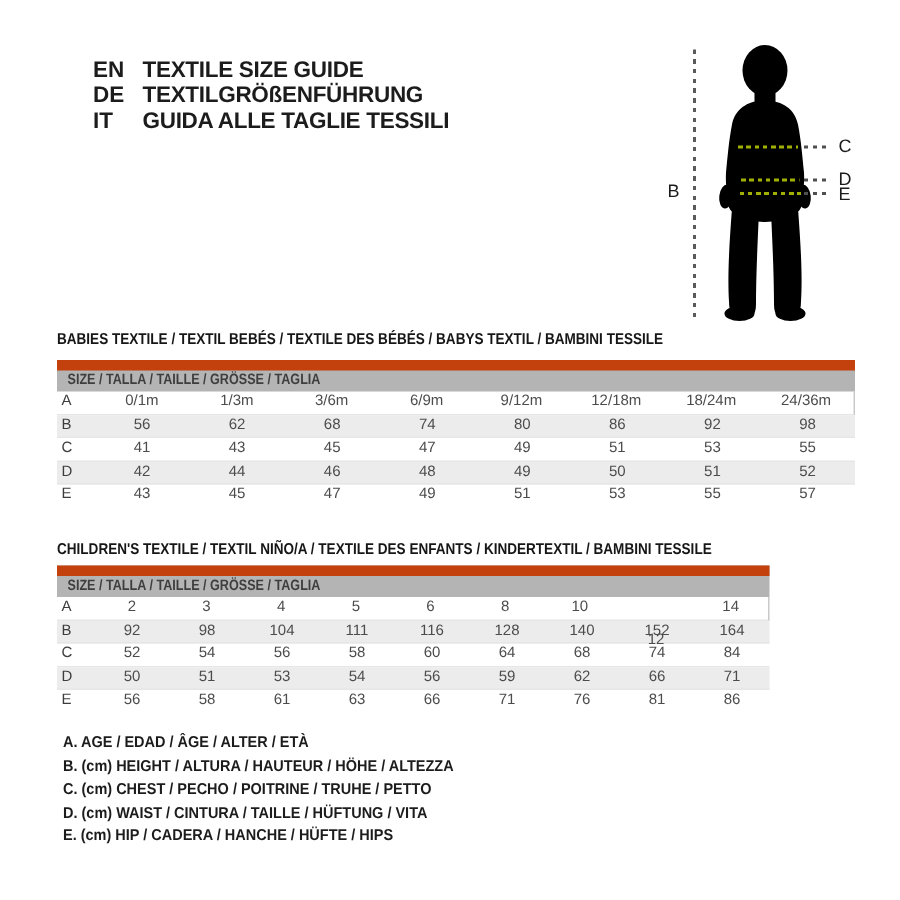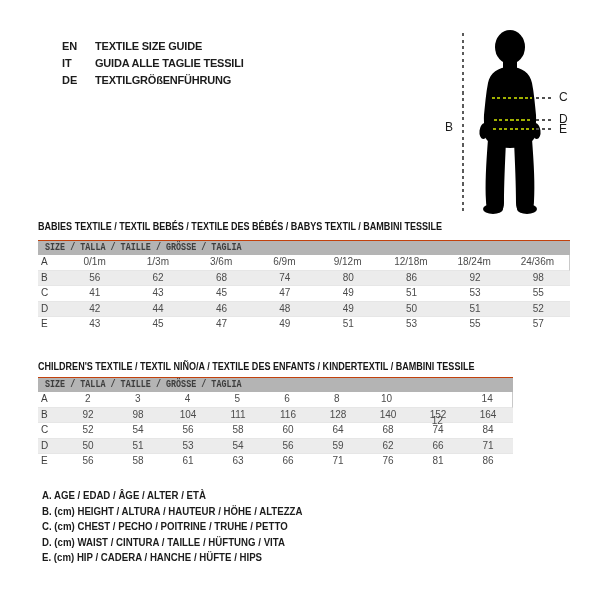--- a/index.html
+++ b/index.html
@@ -1,21 +1,21 @@
 <!DOCTYPE html>
 <html><head>
 <meta charset="utf-8">
 <style>
   html,body{margin:0;padding:0;background:#fff;}
   .page{position:relative;width:600px;height:600px;background:#ffffff;overflow:hidden;
         font-family:"Liberation Sans", sans-serif;color:#1e1e1e;}
 
   
   .langs{position:absolute;left:42px;top:38px;}
-  .lang-row{display:flex;height:17px;line-height:17px;font-size:11px;font-weight:700;color:#1c1c1c;padding-left:20px;}
+  .lang-row{display:flex;height:17px;line-height:17px;font-size:15px;font-weight:700;color:#1c1c1c;padding-left:20px;}
   .lang-code{width:33px;}
   .lang-label{white-space:nowrap;letter-spacing:-0.2px;}
 
   
   .figure{position:absolute;left:440px;top:15px;width:158px;height:212px;}
   .figure svg{position:absolute;left:0;top:0;}
   .vdash{position:absolute;left:22px;top:18px;width:2px;height:181px;
          background:repeating-linear-gradient(180deg,#5a5a5a 0 3px,transparent 3px 6.5px);}
   .hdash{position:absolute;height:2px;}
   .hdash.green{background:repeating-linear-gradient(90deg,#9fb000 0 3px,transparent 3px 5.5px);}
@@ -35,22 +35,22 @@
   
   .sec-title{position:absolute;left:38px;font-size:10.5px;font-weight:700;color:#161616;
              white-space:nowrap;transform:scaleX(0.86);transform-origin:0 50%;}
   .babies-title{top:220px;}
   .children-title{top:360px;}
 
   
   .sizetable{position:absolute;left:38px;}
   .babies{top:240px;width:532px;}
   .children{top:377px;width:475px;}
-  .thead{height:14px;line-height:14px;background:#b4b4b4;border-top:1px solid #c2410c;
-         padding-left:7px;font-size:10px;font-weight:700;color:#3e3e3e;overflow:hidden;font-family:Liberation Mono, monospace;}
+  .thead{height:14px;line-height:14px;background:#b4b4b4;border-top:7px solid #c2410c;
+         padding-left:7px;font-size:10px;font-weight:700;color:#3e3e3e;overflow:hidden;}
   .thead span{display:inline-block;transform:scaleX(0.84);transform-origin:0 50%;white-space:nowrap;}
   .trow{display:flex;height:14.5px;line-height:14.5px;font-size:10px;color:#4c4c4c;
         border-bottom:1px solid #e6e6e6;}
   .tbody > div:last-of-type{border-bottom:none;}
   .tbody > div:nth-of-type(even){background:#ececec;}
   .tlabel{width:22px;padding-left:3px;color:#3d3d3d;}
   .cells{display:flex;flex:1;}
   .tcell{flex:1;text-align:center;}
   
   .children .tbody > div:nth-of-type(1) .tcell:nth-of-type(8){border-left:1px solid #bdbdbd;margin-top:22px;}
@@ -70,27 +70,27 @@
   <div class="langs">
 
       <div class="lang-row">
         <span class="lang-code">EN</span>
         <span class="lang-label">TEXTILE SIZE GUIDE</span>
       </div>
 
 
 
       <div class="lang-row">
+        <span class="lang-code">DE</span>
+        <span class="lang-label">TEXTILGRÖßENFÜHRUNG</span>
+      </div>
+
+      <div class="lang-row">
         <span class="lang-code">IT</span>
         <span class="lang-label">GUIDA ALLE TAGLIE TESSILI</span>
-      </div>
-
-      <div class="lang-row">
-        <span class="lang-code">DE</span>
-        <span class="lang-label">TEXTILGRÖßENFÜHRUNG</span>
       </div>
     </div>
 
   <div class="figure">
     <svg width="140" height="210" viewBox="0 0 140 210">
       <g fill="#000000">
         <ellipse cx="70" cy="32" rx="15" ry="17"></ellipse>
         <rect x="63" y="42" width="14" height="12"></rect>
         <path d="M70,52 C58,52 50,58 48,68 C46,78 45,90 44,100 C43.5,110 45,118 48,122
                  L92,122 C95,118 96.5,110 96,100 C95,90 94,78 92,68 C90,58 82,52 70,52 Z"></path>

